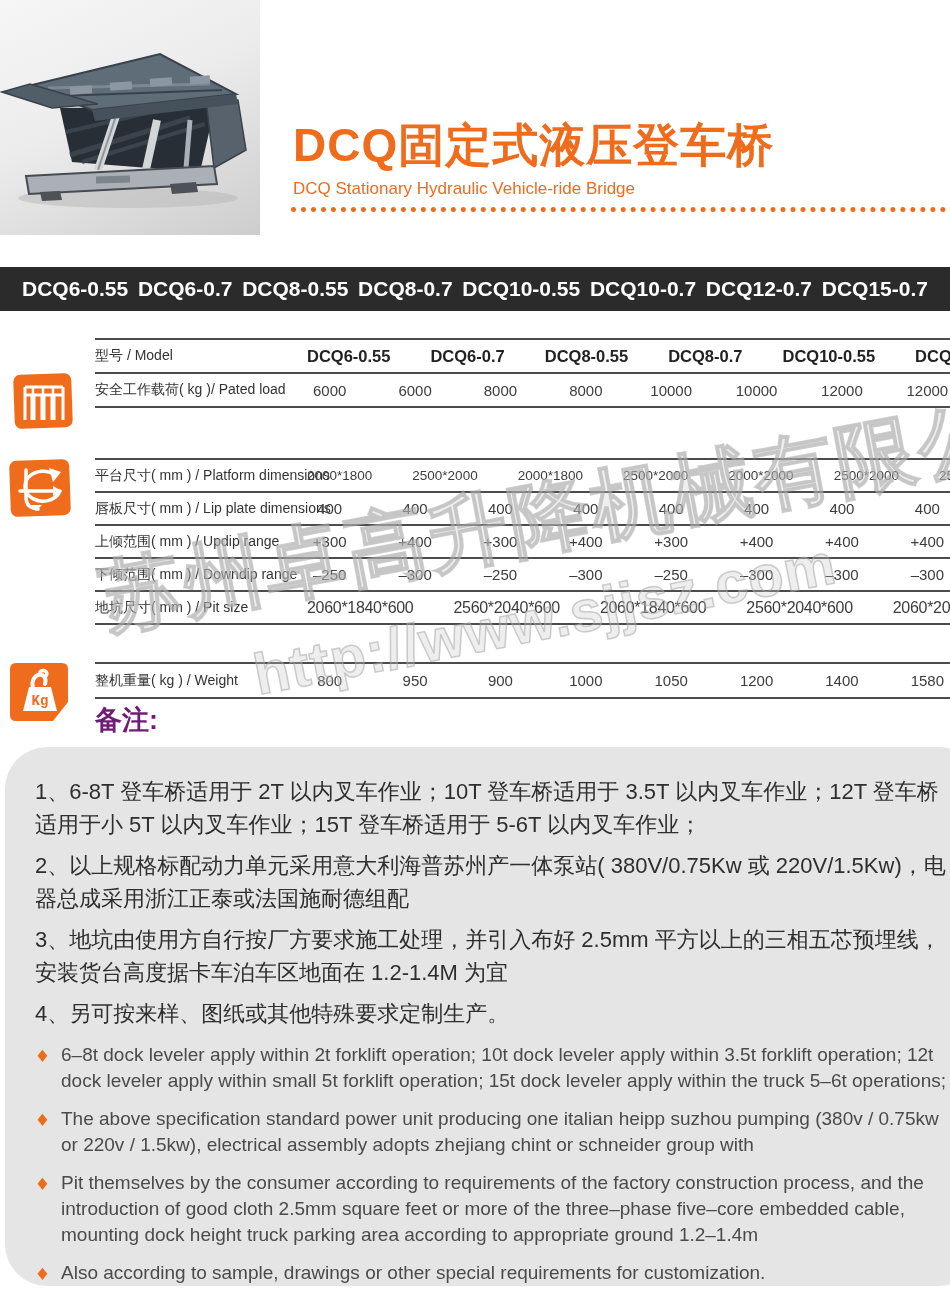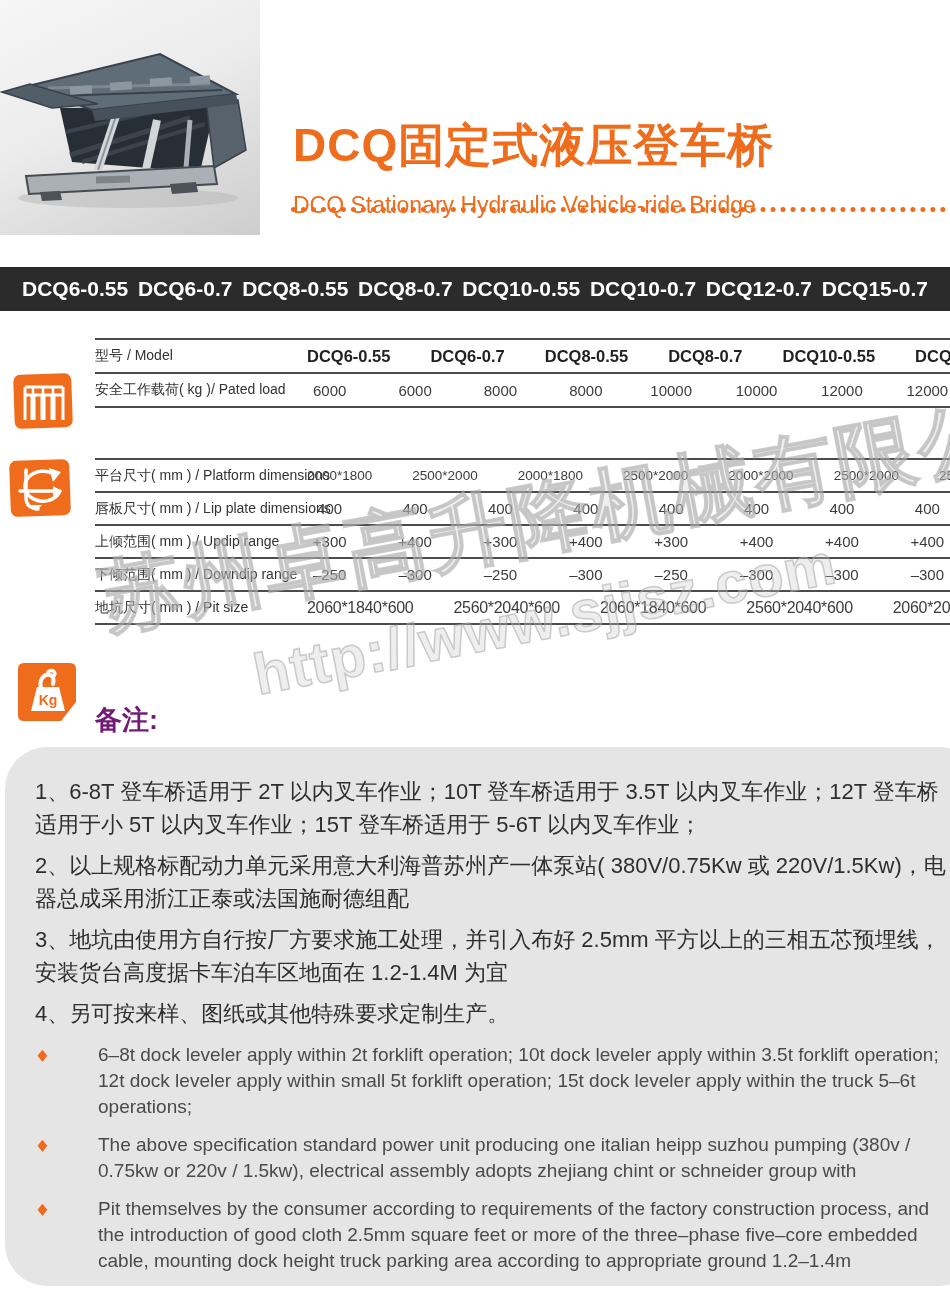--- a/index.html
+++ b/index.html
@@ -4,21 +4,21 @@
 <style>
   html,body{margin:0;padding:0;background:#fff;}
   #page{position:relative;width:950px;height:1290px;background:#fff;overflow:hidden;
         font-family:"Liberation Sans","DejaVu Sans",sans-serif;color:#333;padding-left:36px;}
 
   
   .photo{position:absolute;left:0;top:0;width:260px;height:235px;
          background:linear-gradient(155deg,#f6f6f6 0%,#ececec 45%,#cdcdcd 100%);}
   .title-block{position:absolute;left:293px;top:120px;width:650px;}
   .title-cn{font-size:46px;font-weight:bold;color:#ee6c1c;letter-spacing:1px;line-height:50px;white-space:nowrap;}
-  .title-en{font-size:23px;color:#ee6c1c;line-height:30px;margin-top:20px;white-space:nowrap;}
+  .title-en{font-size:17px;color:#ee6c1c;line-height:30px;margin-top:4px;white-space:nowrap;}
   .dotted-divider{position:absolute;left:291px;top:207px;width:655px;border-bottom:5px dotted #ee6c1c;}
   .corner-mark{position:absolute;right:0;top:0;width:9px;height:15px;background:#ee6c1c;}
   .side-mark{position:absolute;right:0;top:128px;width:5px;height:107px;background:#ee6c1c;}
 
   
   .model-bar{position:absolute;left:0;top:267px;width:950px;height:44px;background:#2b2b2b;
              display:flex;align-items:center;justify-content:space-between;
              padding:0 22px;box-sizing:border-box;}
   .model{color:#fff;font-weight:bold;font-size:21px;white-space:nowrap;}
 
@@ -33,39 +33,39 @@
   .lbl{width:172px;flex:0 0 172px;font-size:14px;color:#333;white-space:nowrap;}
   .val{flex:1;text-align:center;font-size:15px;color:#3c3c3c;white-space:nowrap;}
   .trow.hdr .val{font-weight:bold;font-size:16.5px;color:#222;}
   .trow.sm .val{font-size:13.5px;}
   .trow.xs .val{font-size:16px;letter-spacing:-0.3px;}
 
   
   .icon-box{position:absolute;}
   #icon-load{left:12px;top:372px;}
   #icon-dim{left:8px;top:458px;}
-  #icon-weight{left:14px;top:660px;}
+  #icon-weight{left:6px;top:660px;font-family:Liberation Mono, monospace;}
 
   
   .wm{position:absolute;white-space:nowrap;pointer-events:none;z-index:6;font-weight:bold;
       color:rgba(200,200,200,0.30);-webkit-text-stroke:1.5px rgba(165,165,165,0.55);}
   .wm-company{left:92px;top:548px;font-size:80px;letter-spacing:3px;
               transform:rotate(-10.5deg);transform-origin:left top;}
   .wm-url{left:248px;top:642px;font-size:58px;letter-spacing:1px;
           transform:rotate(-11deg);transform-origin:left top;}
 
   
   .notes-heading{position:absolute;left:95px;top:702px;font-size:27px;font-weight:bold;color:#701a75;}
   .notes-panel{position:absolute;left:5px;right:5px;top:747px;bottom:4px;background:#e5e5e5;
                border-radius:42px;box-sizing:border-box;padding:28px 32px 0 30px;z-index:2;}
   .cn-note{font-size:22px;line-height:33px;color:#2e2e2e;margin:0 0 8px 0;}
   .en-list{margin-top:12px;}
   .en-note{display:flex;margin:0 0 12px 0;}
   .diamond{color:#ee6c1c;font-size:16px;line-height:26px;flex:0 0 26px;transform:scaleX(.8);}
-  .en-text{font-size:19px;line-height:26px;color:#4a4a4a;margin-left:37px;}
+  .en-text{font-size:19px;line-height:26px;color:#4a4a4a;}
 </style>
 </head>
 <body>
 
 <div id="page">
 
   <div class="photo">
     <svg width="260" height="235" viewBox="0 0 260 235">
       <ellipse cx="128" cy="198" rx="110" ry="10" fill="#b9b9b9" opacity="0.55"></ellipse>
 
@@ -192,20 +192,33 @@
         <span class="val">2060*1840*600</span>
         <span class="val">2560*2040*600</span>
         <span class="val">2060*1840*600</span>
         <span class="val">2560*2040*600</span>
         <span class="val">2060*2040*600</span>
         <span class="val">2560*2040*600</span>
         <span class="val">2560*2040*600</span>
         <span class="val">2560*2040*600</span>
       </div>
     </div>
+  <div id="table-weight" class="spec">
+      <div class="trow">
+        <span class="lbl">整机重量( kg ) / Weight</span>
+        <span class="val">800</span>
+        <span class="val">950</span>
+        <span class="val">900</span>
+        <span class="val">1000</span>
+        <span class="val">1050</span>
+        <span class="val">1200</span>
+        <span class="val">1400</span>
+        <span class="val">1580</span>
+      </div>
+    </div>
 
   <div class="icon-box" id="icon-load">
     <svg width="64" height="60" viewBox="0 0 64 60">
       <rect x="2" y="2" width="58" height="54" rx="7" fill="#ee6c1c" transform="rotate(-2 31 29)"></rect>
       <g stroke="#fff" fill="none">
         <path d="M13 15 H51" stroke-width="3"></path>
         <path d="M13 23 H51" stroke-width="3"></path>
         <path d="M21 15 V23 M31 15 V23 M41 15 V23" stroke-width="2.5"></path>
         <path d="M13 15 V48 M51 15 V48" stroke-width="3"></path>
         <path d="M21 23 V48 M31 23 V48 M41 23 V48" stroke-width="5"></path>

